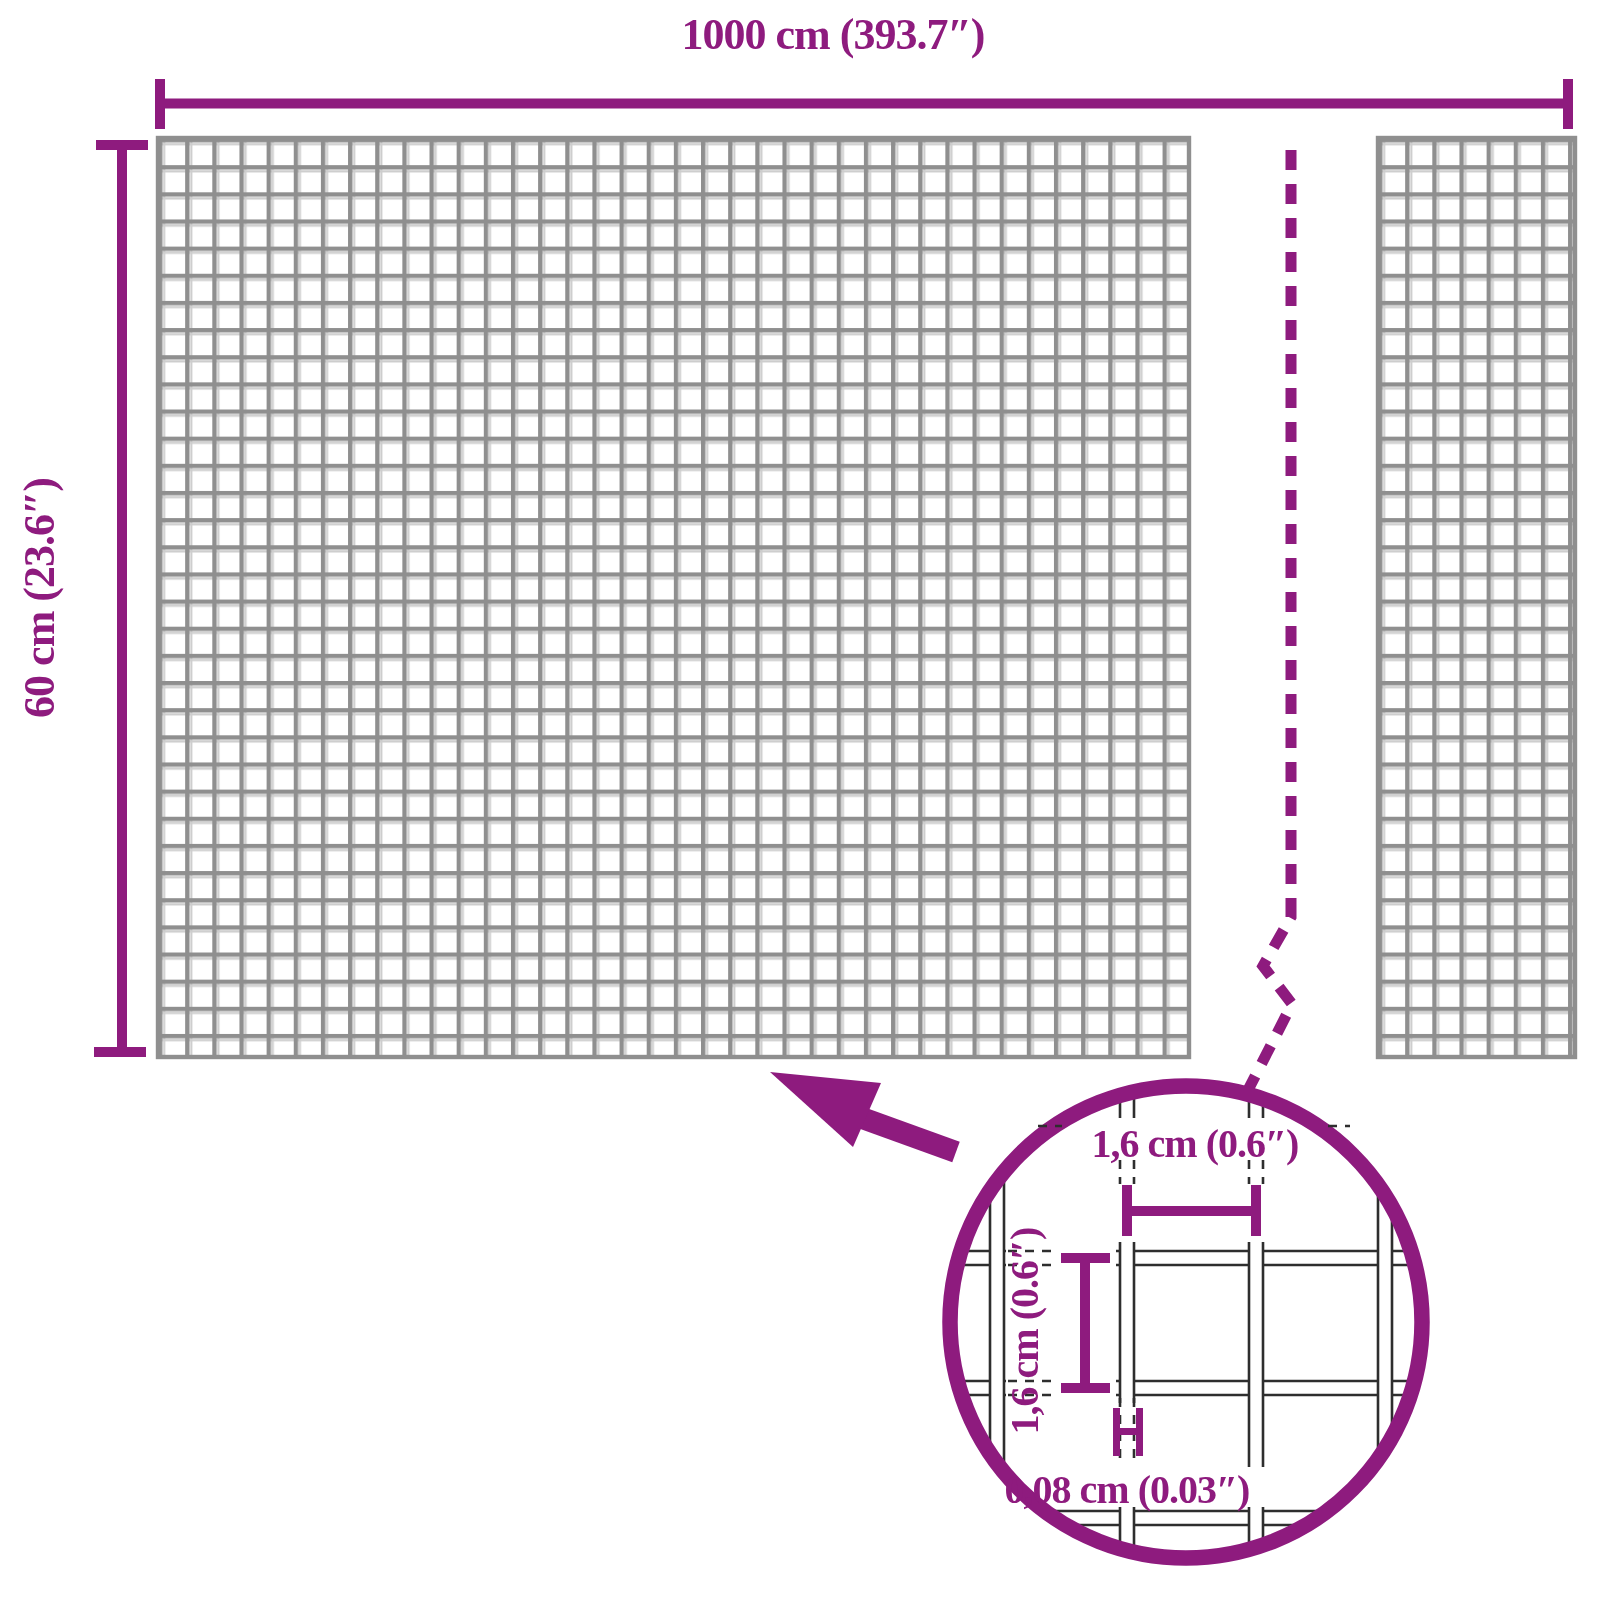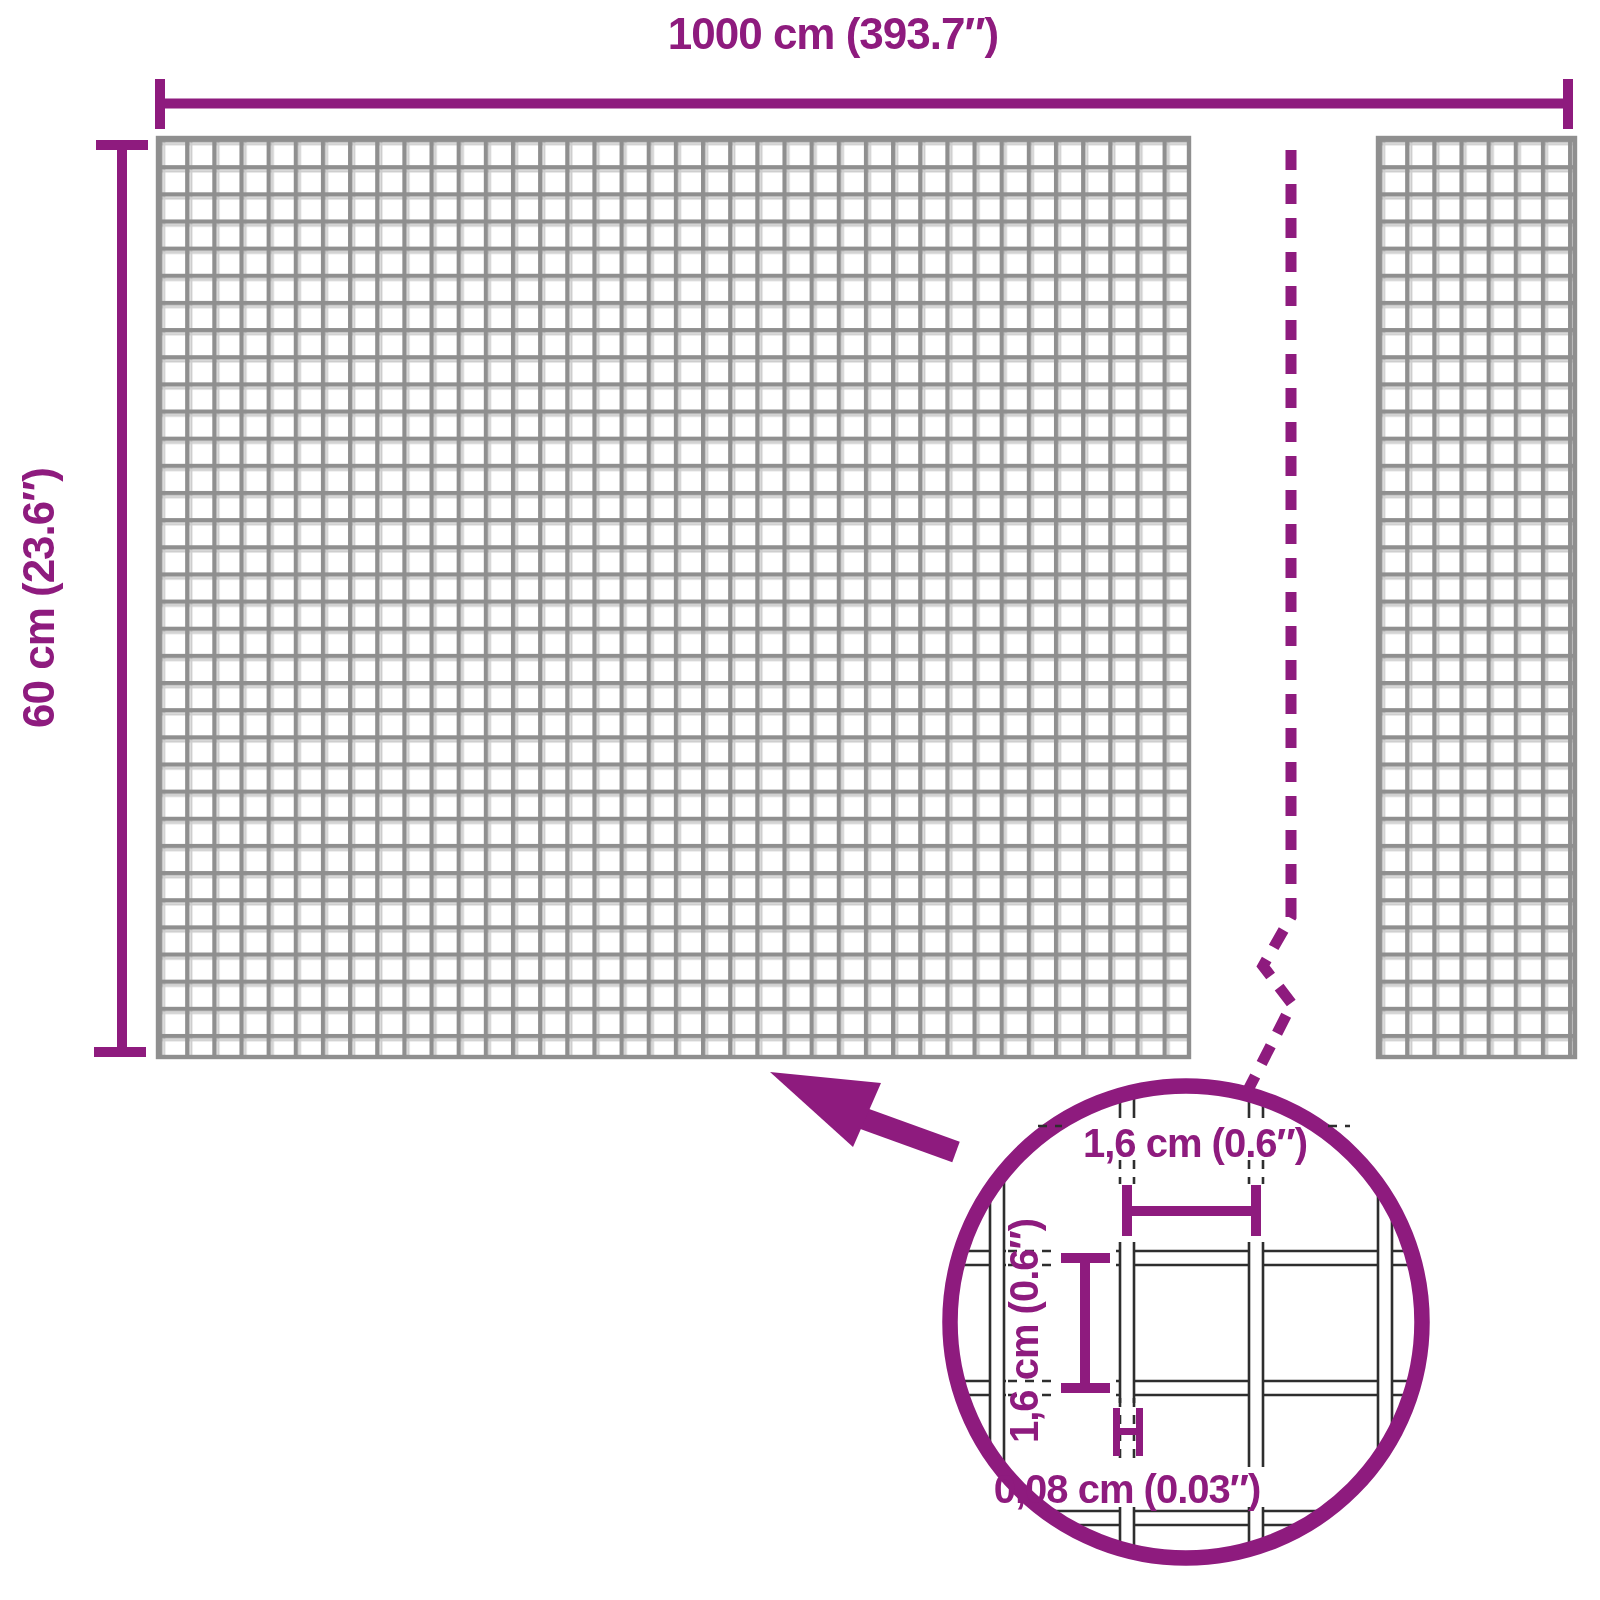--- a/index.html
+++ b/index.html
@@ -1,18 +1,18 @@
 <!DOCTYPE html>
 <html><head>
 <meta charset="utf-8">
 <style>
   html,body{margin:0;padding:0;background:#ffffff;}
   .stage{
     position:relative;width:1600px;height:1600px;background:#ffffff;
-    font-family:Liberation Sans, sans-serif;overflow:hidden;
+    font-family:Liberation Serif, serif;overflow:hidden;
   }
   svg{display:block;}
   .dim-label{font-weight:bold;font-size:44px;fill:#8E1B7E;letter-spacing:-1px;}
   .detail-label{font-weight:bold;font-size:40px;fill:#8E1B7E;letter-spacing:-1px;}
   .purple{stroke:#8E1B7E;}
   .purple-fill{fill:#8E1B7E;}
   .wire{stroke:#2E2E2E;stroke-width:2.6;}
   .wire-dash{stroke:#2E2E2E;stroke-width:2.6;stroke-dasharray:9 8;}
   .mask{fill:#ffffff;}
 </style>

